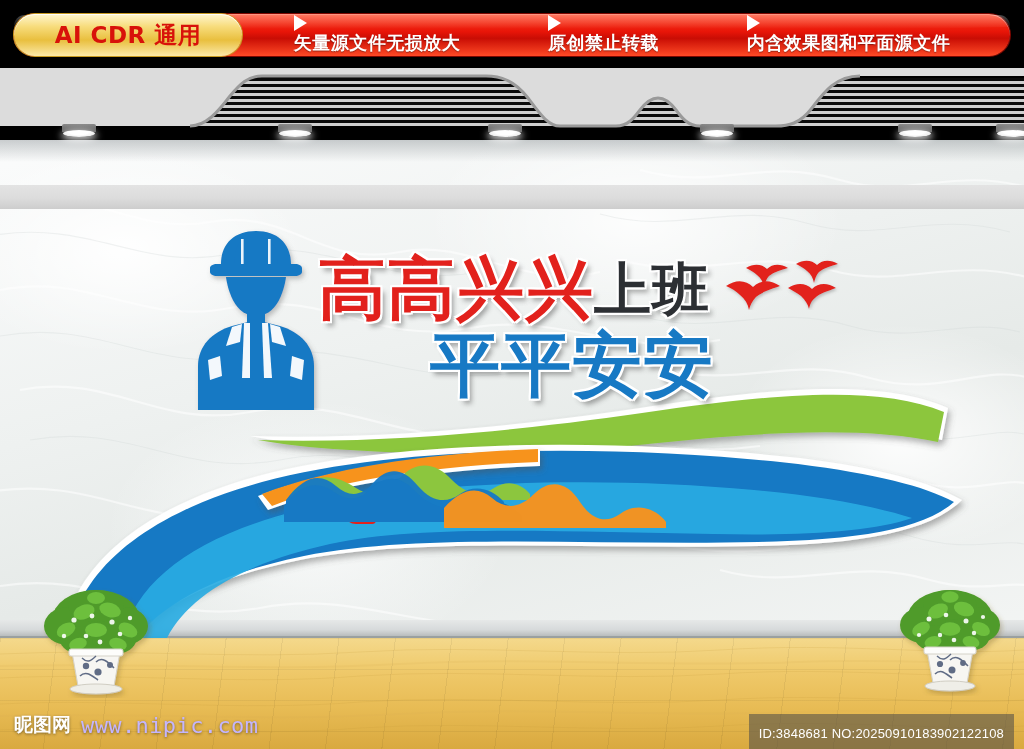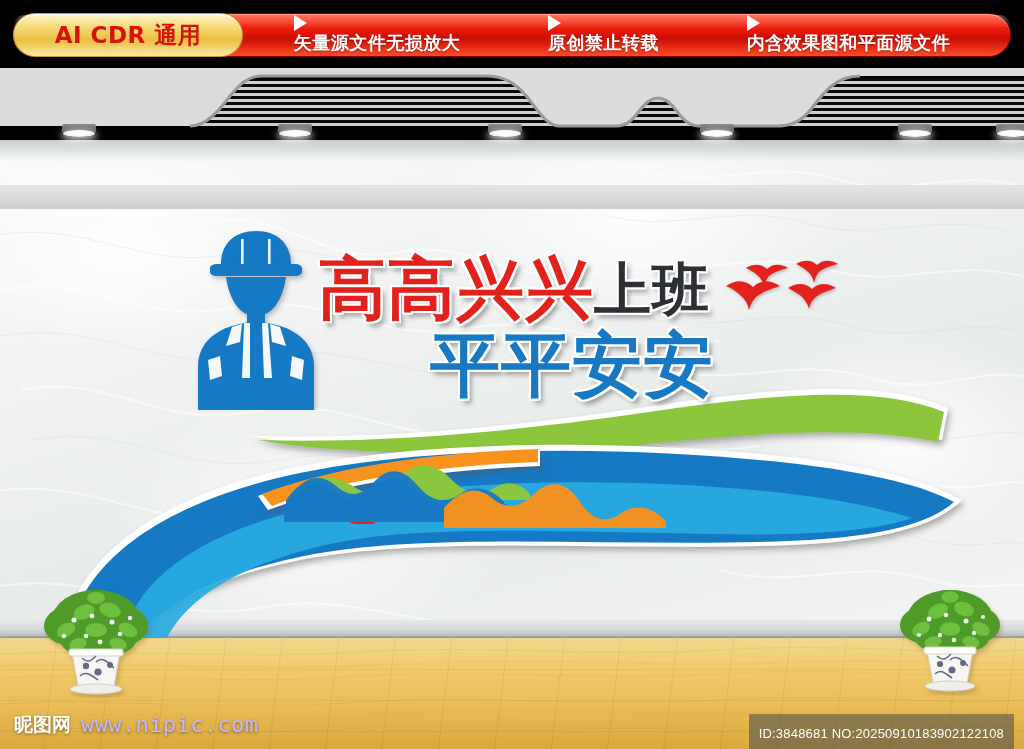--- a/index.html
+++ b/index.html
@@ -170,21 +170,21 @@
   
   .ribbons{ position:absolute; left:0; top:0; width:1024px; height:498px; z-index:3; }
   .mountains{ position:absolute; left:0; top:0; width:1024px; height:498px; z-index:6; }
 
   
   .plant{ position:absolute; z-index:18; }
   .plant-left{ left:34px; top:586px; width:124px; height:112px; }
   .plant-right{ left:890px; top:586px; width:120px; height:110px; }
 
   
-  .wm{ position:absolute; left:14px; top:712px; display:flex; align-items:flex-start; gap:10px; z-index:30; }
+  .wm{ position:absolute; left:14px; top:712px; display:flex; align-items:flex-end; gap:10px; z-index:30; }
   .wm-cn{
     font-family:"DejaVu Sans","Liberation Sans",sans-serif;
     font-size:19px; font-weight:bold; color:#ffffff;
     text-shadow:0 1px 3px rgba(0,0,0,.45);
   }
   .wm-url{
     font-family:"DejaVu Sans Mono","Liberation Mono",monospace;
     font-size:22px; color:#c4b5fd; letter-spacing:.4px;
     text-shadow:0 1px 3px rgba(0,0,0,.45);
   }

